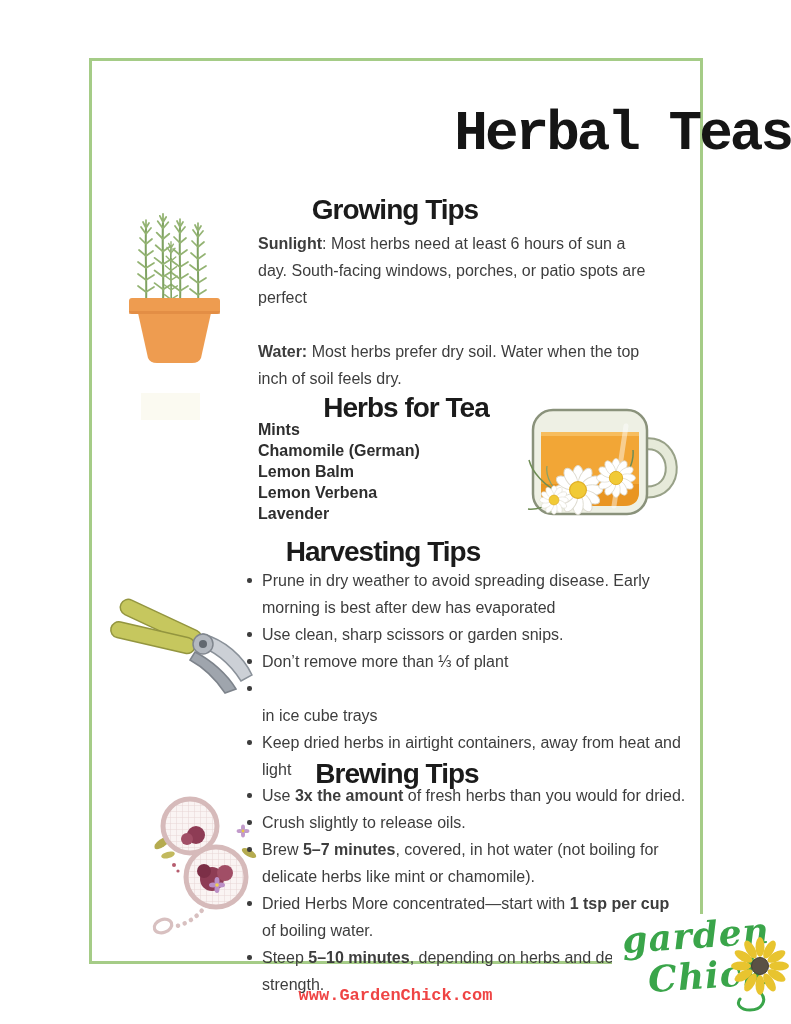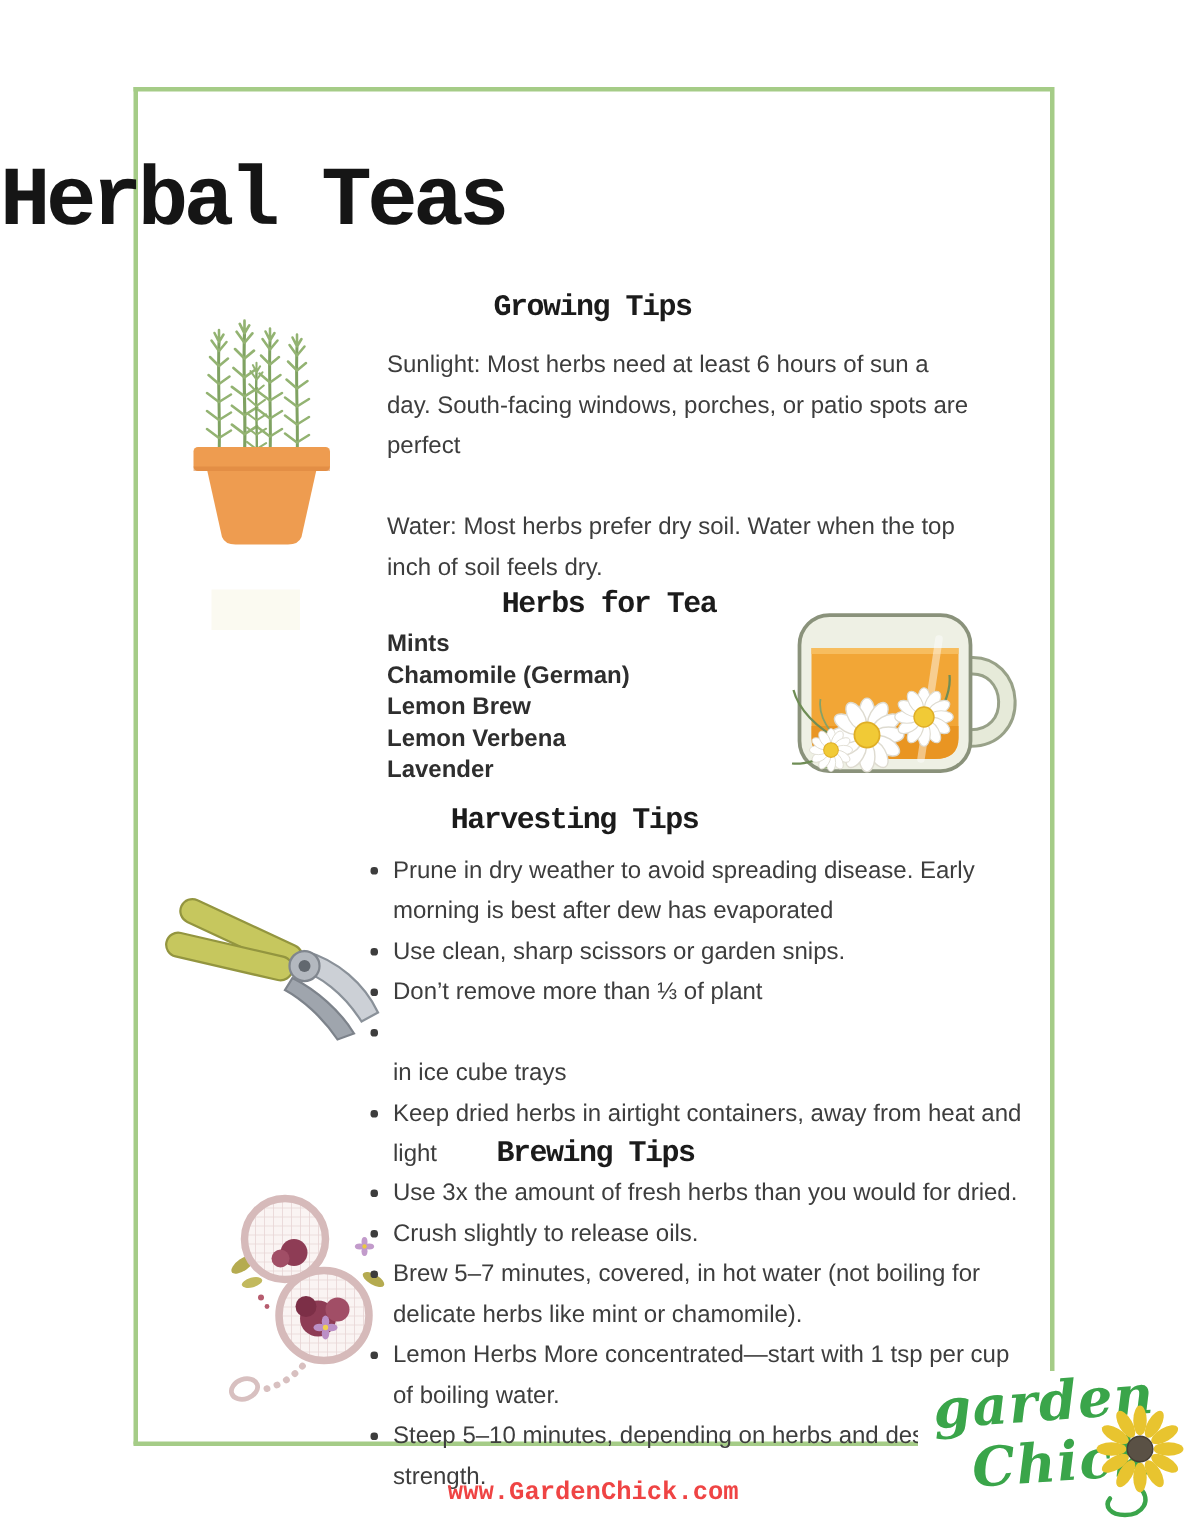--- a/index.html
+++ b/index.html
@@ -1,36 +1,36 @@
 <!DOCTYPE html>
 <html><head>
 <meta charset="utf-8">
 <style>
   html,body{margin:0;padding:0;background:#ffffff;}
   .page{position:relative;width:791px;height:1024px;background:#ffffff;overflow:hidden;
         font-family:"Liberation Sans",sans-serif;color:#3d3d3d;}
   .frame-line{position:absolute;background:#a5cc87;}
-  .page-title{position:absolute;left:0;right:0;top:64px;text-align:left;
+  .page-title{position:absolute;left:0;right:0;top:64px;text-align:right;
         font-family:"Liberation Mono","DejaVu Sans Mono",monospace;font-weight:700;
         font-size:56px;letter-spacing:-3px;color:#151515;}
   .heading{position:absolute;transform:translateX(-50%);white-space:nowrap;
-        font-family:Liberation Mono, monospace;font-weight:700;
-        font-size:20px;letter-spacing:-1px;color:#1b1b1b;}
+        font-family:Liberation Sans, sans-serif;font-weight:700;
+        font-size:28px;letter-spacing:-1px;color:#1b1b1b;}
   #growing-heading{left:395px;top:194px;}
   #herbs-heading{left:406px;top:392px;}
   #harvesting-heading{left:383px;top:536px;}
   #brewing-heading{left:397px;top:758px;}
   .text-block{position:absolute;font-size:16px;line-height:27px;color:#3d3d3d;}
   #growing-text{left:258px;top:230px;width:440px;}
   #herbs-list{left:258px;top:419px;width:300px;}
   #harvesting-list{left:244px;top:567px;width:470px;}
   #brewing-list{left:244px;top:782px;width:470px;}
   .para{margin:0 0 27px 0;}
   .para:last-child{margin-bottom:1px;}
-  .bold{font-weight:400;text-align:right;}
+  .bold{font-weight:700;text-align:right;}
   .herb-line{font-weight:700;line-height:21px;color:#2e2e2e;}
   .bullet-item{position:relative;padding-left:18px;}
   .bullet-item::before{content:"";position:absolute;left:3px;top:11px;width:4.5px;height:4.5px;
         border-radius:50%;background:#3d3d3d;}
   .illu{position:absolute;}
   #pot-illu{left:112px;top:212px;}
   #teacup-illu{left:518px;top:402px;}
   #pruners-illu{left:103px;top:582px;}
   #infuser-illu{left:146px;top:793px;}
   #cream-block{position:absolute;left:141px;top:393px;width:59px;height:27px;background:#fbfaf1;}
@@ -166,40 +166,40 @@
   <div class="heading" id="growing-heading">Growing Tips</div>
   <div class="text-block" id="growing-text">
       <div class="para"><span class="bold">Sunlight</span><span>: Most herbs need at least 6 hours of sun a</span><br><span>day. South-facing windows, porches, or patio spots are</span><br><span>perfect</span></div>
       <div class="para"><span class="bold">Water:</span><span> Most herbs prefer dry soil. Water when the top</span><br><span>inch of soil feels dry.</span></div>
     </div>
 
   <div class="heading" id="herbs-heading">Herbs for Tea</div>
   <div class="text-block" id="herbs-list">
       <div class="herb-line"><span>Mints</span></div>
       <div class="herb-line"><span>Chamomile (German)</span></div>
-      <div class="herb-line"><span>Lemon Brew</span></div>
+      <div class="herb-line"><span>Lemon Balm</span></div>
       <div class="herb-line"><span>Lemon Verbena</span></div>
       <div class="herb-line"><span>Lavender</span></div>
     </div>
 
   <div class="heading" id="harvesting-heading">Harvesting Tips</div>
   <div class="text-block" id="harvesting-list">
       <div class="bullet-item"><span>Prune in dry weather to avoid spreading disease. Early</span><br><span>morning is best after dew has evaporated</span></div>
       <div class="bullet-item"><span>Use clean, sharp scissors or garden snips.</span></div>
       <div class="bullet-item"><span>Don’t remove more than ⅓ of plant</span></div>
       <div class="bullet-item"><br><span>in ice cube trays</span></div>
       <div class="bullet-item"><span>Keep dried herbs in airtight containers, away from heat and</span><br><span>light</span></div>
     </div>
 
   <div class="heading" id="brewing-heading">Brewing Tips</div>
   <div class="text-block" id="brewing-list">
       <div class="bullet-item"><span>Use </span><span class="bold">3x the amount</span><span> of fresh herbs than you would for dried.</span></div>
       <div class="bullet-item"><span>Crush slightly to release oils.</span></div>
       <div class="bullet-item"><span>Brew </span><span class="bold">5–7 minutes</span><span>, covered, in hot water (not boiling for</span><br><span>delicate herbs like mint or chamomile).</span></div>
-      <div class="bullet-item"><span>Lemon Herbs More concentrated—start with </span><span class="bold">1 tsp per cup</span><br><span>of boiling water.</span></div>
+      <div class="bullet-item"><span>Dried Herbs More concentrated—start with </span><span class="bold">1 tsp per cup</span><br><span>of boiling water.</span></div>
       <div class="bullet-item"><span>Steep </span><span class="bold">5–10 minutes</span><span>, depending on herbs and desired</span><br><span>strength.</span></div>
     </div>
 
   <div class="footer-site">www.GardenChick.com</div>
 
   <div class="logo">
     <div class="logo-word" id="logo-garden">garden</div>
     <div class="logo-word" id="logo-chick">Chick</div>
     <svg id="logo-sunflower" width="64" height="84" viewBox="-32 -32 64 84">
       <path d="M0,26 C8,34 2,44 -10,44 C-20,44 -24,38 -20,33" fill="none" stroke="#3aa54a" stroke-width="3" stroke-linecap="round"></path>

